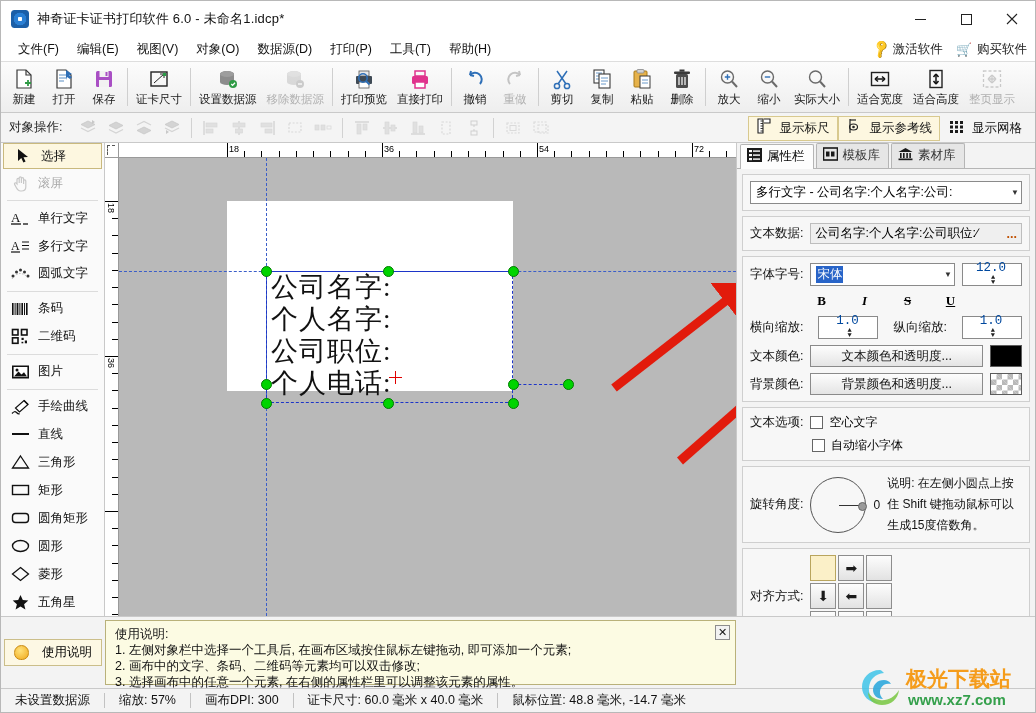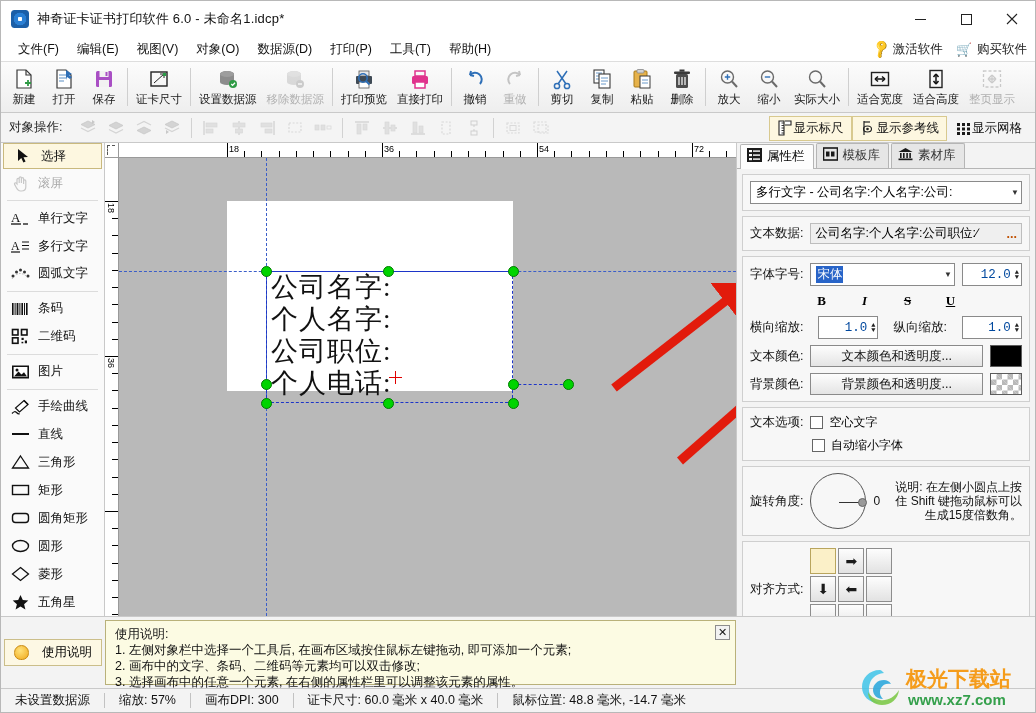--- a/index.html
+++ b/index.html
@@ -49,21 +49,21 @@
   .tb svg { display:block; }
   .tsep { width:1px; height:38px; background:#cfcfcf; margin:0 3px; flex:0 0 1px; }
 
   
   .objbar { height:30px; flex:0 0 30px; background:#f4f4f4; border-bottom:1px solid #c9c9c9;
             display:flex; align-items:center; padding-left:8px; position:relative; }
   .objbar .cap { font-size:12.5px; color:#222; margin-right:12px; }
   .ob { width:28px; height:24px; display:flex; align-items:center; justify-content:center; }
   .osep { width:1px; height:20px; background:#d2d2d2; margin:0 5px; }
   .objbar-right { position:absolute; right:5px; top:0; height:30px; display:flex; align-items:center; gap:0; }
-  .tgl { display:flex; align-items:flex-start; gap:0; padding:3px 7px; height:25px;
+  .tgl { display:flex; align-items:flex-end; gap:7px; padding:3px 7px; height:25px;
          font-size:12.5px; color:#111; }
   .tgl.on { background:#fdf7e0; border:1px solid #d8c98f; }
   .tgl:not(.on) { border:1px solid transparent; }
 
   
   .body-row { flex:1 1 auto; display:flex; min-height:0; }
 
   
   .palette { width:104px; flex:0 0 104px; background:#fafafa; border-right:1px solid #c9c9c9;
              display:flex; flex-direction:column; }
@@ -123,21 +123,21 @@
            display:flex; align-items:center; padding:0 2px 0 5px; font-size:12.5px;
            overflow:hidden; white-space:nowrap; position:relative; }
   .combo .arw { margin-left:auto; padding-left:6px; font-size:8px; color:#333; }
   .flatfield { flex:1 1 auto; height:21px; background:#efefef; border:1px solid #bdbdbd;
                display:flex; align-items:center; padding:0 4px; font-size:12.5px;
                overflow:hidden; white-space:nowrap; }
   .flatfield .dots { margin-left:auto; color:#c05000; font-weight:bold; padding-left:4px; }
   .hl { background:#2864c8; color:#fff; padding:0 1px; }
   .spin { width:60px; height:23px; background:#fff; border:1px solid #8a8a8a; display:flex;
           align-items:center; justify-content:flex-end; padding-right:2px; font-size:12.5px;
-          font-family:"Liberation Mono","DejaVu Sans Mono",monospace; }
+          font-family:"Liberation Mono","DejaVu Sans Mono",monospace;flex-direction:column; }
   .spin .num { color:#00489e; }
   .spin .updn { margin-left:4px; display:flex; flex-direction:column; line-height:5px;
                 font-size:7px; color:#222; }
   .styrow { display:flex; justify-content:center; gap:26px; margin:2px 0 7px 0; }
   .sbtn { width:17px; height:17px; display:flex; align-items:center; justify-content:center;
           font-size:13px; font-family:"Liberation Serif",serif; color:#000; }
   .btnwide { flex:1 1 auto; height:22px; border:1px solid #8a8a8a;
              background:linear-gradient(#fdfdfd,#e4e4e4); display:flex; align-items:center;
              justify-content:center; font-size:12.5px; color:#111; }
   .swatch { width:32px; height:22px; border:1px solid #5c5c5c; flex:0 0 32px; }
@@ -147,21 +147,21 @@
       linear-gradient(45deg,#b9b9b9 25%,transparent 25%,transparent 75%,#b9b9b9 75%);
       background-size:11px 11px; background-position:0 0,5.5px 5.5px; background-color:#fff; }
   .ckrow { display:flex; align-items:center; gap:6px; }
   .cbox { width:13px; height:13px; border:1px solid #666; background:#fff; flex:0 0 13px; }
   .dial { width:56px; height:56px; border-radius:50%; border:1px solid #555; position:relative;
           flex:0 0 56px; background:#f7f7f7; }
   .dial .arm { position:absolute; left:28px; top:27.5px; width:22px; height:1px; background:#333; }
   .dial .knob { position:absolute; left:47px; top:24px; width:9px; height:9px; border-radius:50%;
                 background:#9a9a9a; border:1px solid #666; }
   .dialnum { font-size:12px; color:#111; }
-  .hint { font-size:12px; line-height:14px; color:#111;text-align:right; }
+  .hint { font-size:12px; line-height:21px; color:#111; }
   .aligngrid { display:grid; grid-template-columns:repeat(3,26px); grid-template-rows:repeat(3,26px); gap:2px; }
   .acell { border:1px solid #8d8d8d; background:linear-gradient(#fdfdfd,#e2e2e2);
            display:flex; align-items:center; justify-content:center; font-size:14px; color:#1a1a1a; }
   .acell.hi { background:#fbf0c8; border-color:#b9a55e; }
 
   
   .help-row { height:72px; flex:0 0 72px; display:flex; background:#f3f3f3;
               border-top:1px solid #c9c9c9; align-items:stretch; }
   .help-btn { width:104px; flex:0 0 104px; display:flex; align-items:center; justify-content:center; }
   .help-btn-in { display:flex; align-items:center; gap:13px; border:1px solid #cbbe8a;

